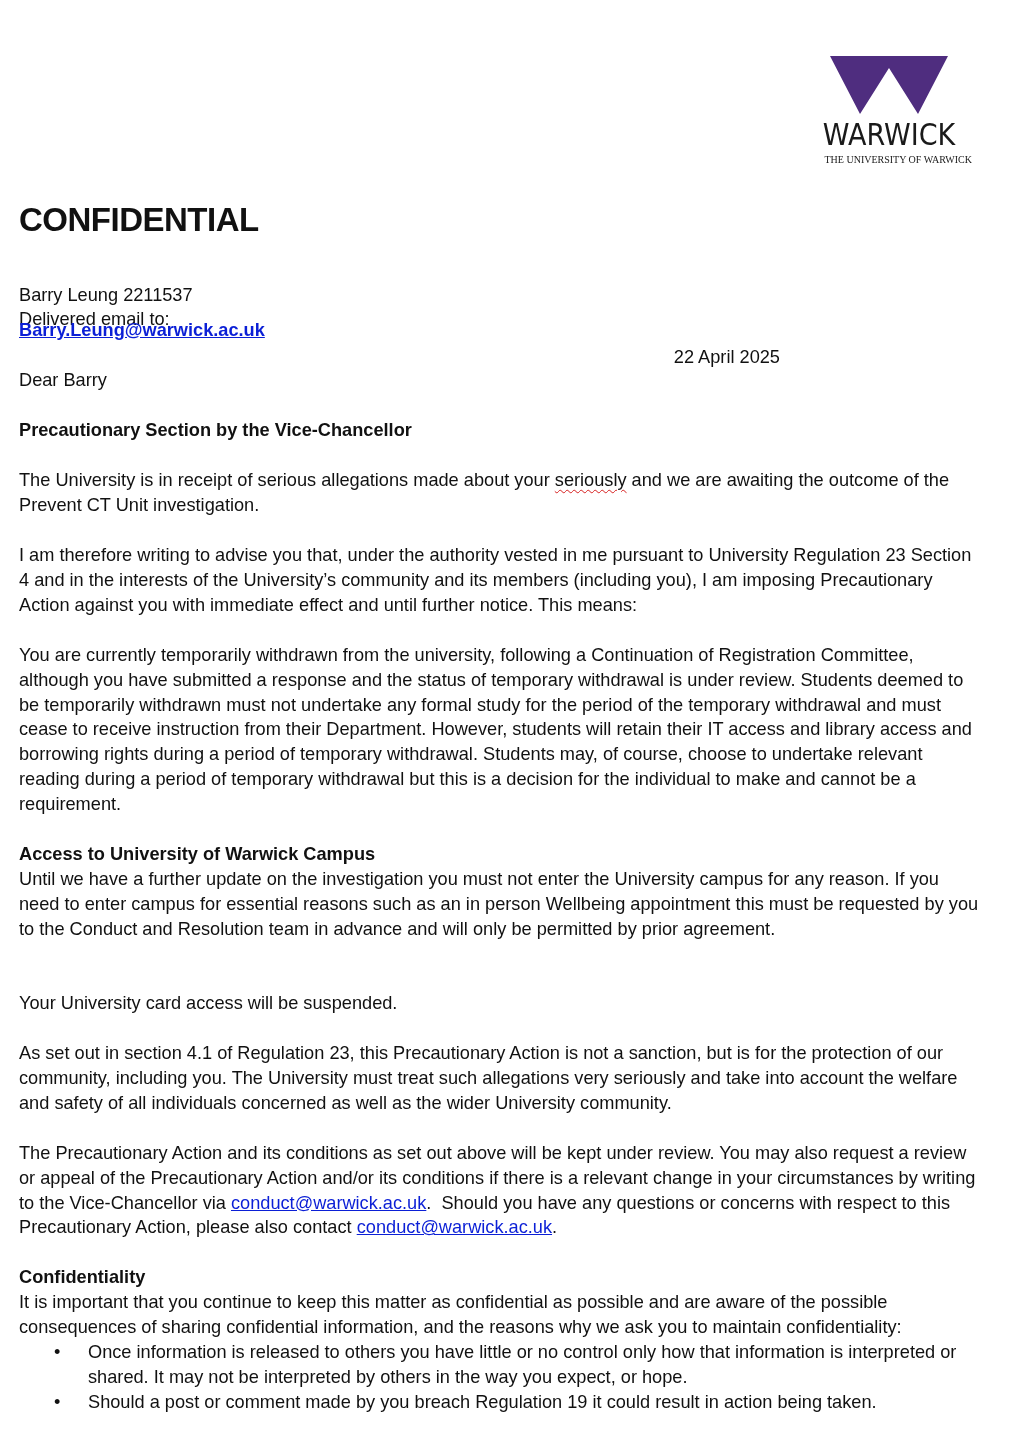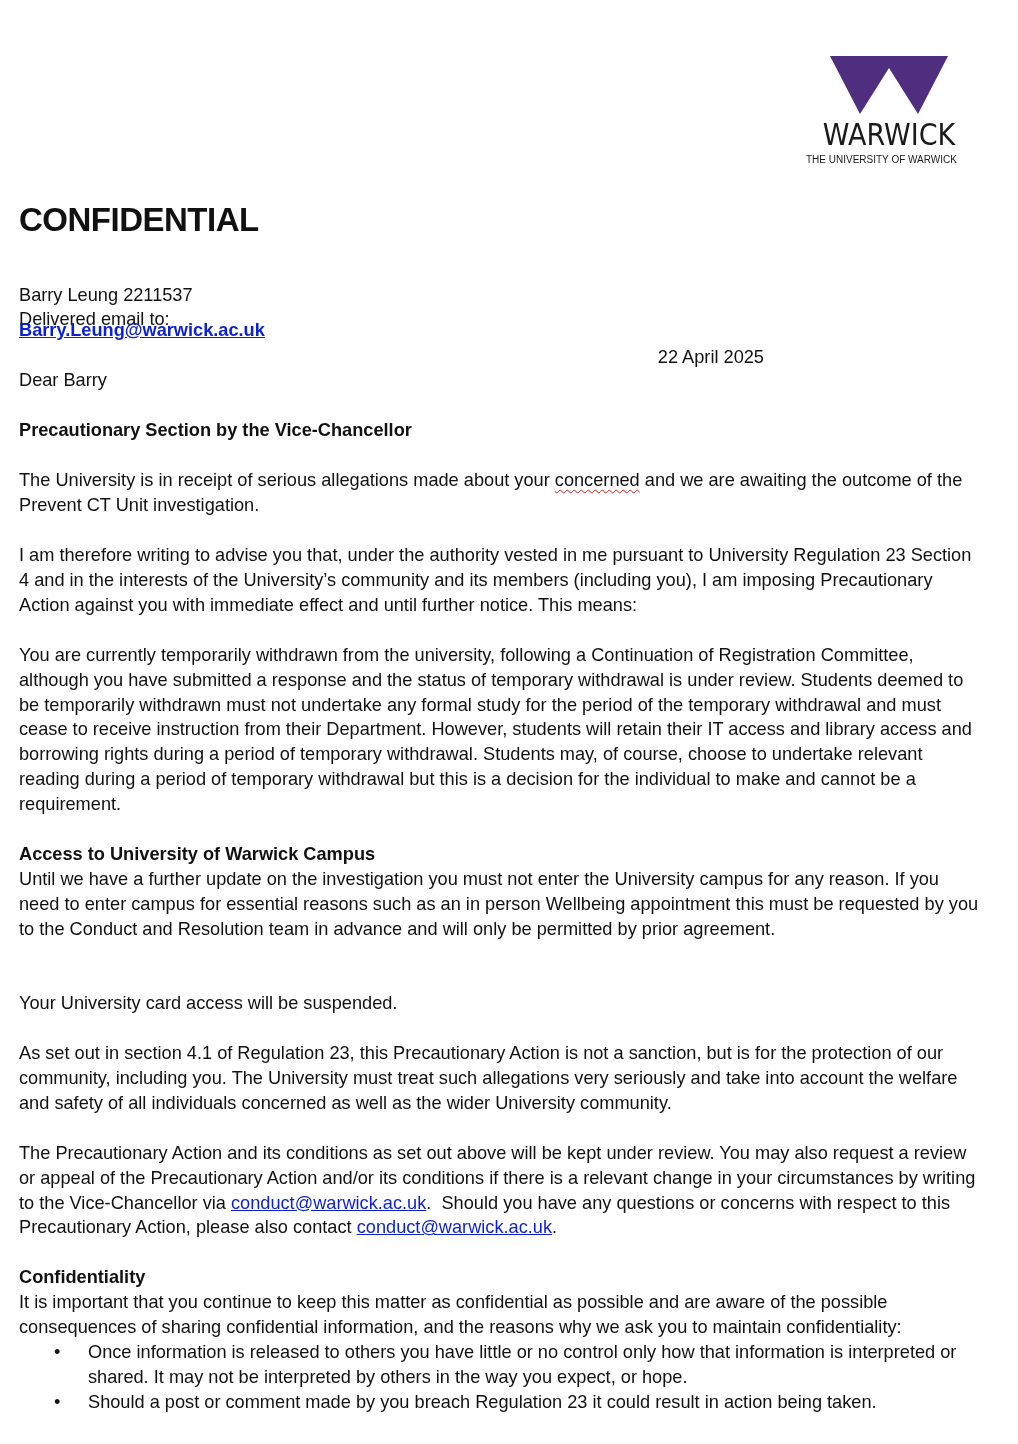--- a/index.html
+++ b/index.html
@@ -10,29 +10,29 @@
     }
     .page { position: absolute; left: 0; top: 0; width: 824px; height: 1444px; }
     .logo { position: absolute; left: 806px; top: 56px; width: 166px; height: 112px; }
     .logo-tri { position: absolute; left: 24px; top: 0; width: 118px; height: 58px; }
     .logo-word {
       position: absolute; left: 0; top: 64px; width: 166px; text-align: center;
       font-size: 30px; letter-spacing: 0px; font-weight: 400; color: #1a1a1a; line-height: 30px;
       font-family: "DejaVu Sans", sans-serif; transform: scaleX(0.9); transform-origin: center;
     }
     .logo-sub {
-      position: absolute; left: 0; top: 98px; width: 166px; text-align: left;
+      position: absolute; left: 0; top: 98px; width: 166px; text-align: right;
       font-size: 10px; color: #1a1a1a; line-height: 11px; letter-spacing: 0px;
-      font-family: Liberation Sans, sans-serif;
+      font-family: Liberation Serif, serif;
     }
     .text { position: absolute; left: 19px; width: 960px; font-size: 18.2px; line-height: 24.8px; }
     .title { position: absolute; left: 19px; top: 200px; font-size: 33px; font-weight: 700; line-height: 40px; letter-spacing: -0.5px; }
     .bold { font-weight: 700; }
     a.link { color: #0b1fd6; text-decoration: underline; margin-top: 44px; }
-    .date { position: absolute; right: 60px; top: 345px; font-size: 18.2px; line-height: 24.8px; }
+    .date { position: absolute; right: 44px; top: 345px; font-size: 18.2px; line-height: 24.8px; }
     .spell { text-decoration: underline wavy #d62020; text-decoration-thickness: 1px; text-underline-offset: 3px; }
     ul.bullets { margin: 0; padding: 0; list-style: none; }
     ul.bullets li { position: relative; padding-left: 69px; }
     ul.bullets li .dot { position: absolute; left: 35px; top: 0; }
   </style>
 </head>
 <body>
 
 <div class="page">
 
@@ -50,21 +50,21 @@
   <div class="text" style="top:307px;">Delivered email to:</div>
   <div class="text" style="top:318px;">
     <a class="link bold">Barry.Leung@warwick.ac.uk</a>
   </div>
   <div class="date">22 April 2025</div>
   <div class="text" style="top:368px;">Dear Barry</div>
 
   <div class="text bold" style="top:418px;">Precautionary Section by the Vice-Chancellor</div>
 
   <div class="text" style="top:468px;">
-    <span>The University is in receipt of serious allegations made about your </span><span class="spell">concerned</span><span> and we are awaiting the outcome of the Prevent CT Unit investigation.</span>
+    <span>The University is in receipt of serious allegations made about your </span><span class="spell">seriously</span><span> and we are awaiting the outcome of the Prevent CT Unit investigation.</span>
   </div>
 
   <div class="text" style="top:543px;">I am therefore writing to advise you that, under the authority vested in me pursuant to University Regulation 23 Section 4 and in the interests of the University’s community and its members (including you), I am imposing Precautionary Action against you with immediate effect and until further notice. This means:</div>
 
   <div class="text" style="top:643px;">You are currently temporarily withdrawn from the university, following a Continuation of Registration Committee, although you have submitted a response and the status of temporary withdrawal is under review. Students deemed to be temporarily withdrawn must not undertake any formal study for the period of the temporary withdrawal and must cease to receive instruction from their Department. However, students will retain their IT access and library access and borrowing rights during a period of temporary withdrawal. Students may, of course, choose to undertake relevant reading during a period of temporary withdrawal but this is a decision for the individual to make and cannot be a requirement.</div>
 
   <div class="text bold" style="top:842px;">Access to University of Warwick Campus</div>
   <div class="text" style="top:867px;">Until we have a further update on the investigation you must not enter the University campus for any reason. If you need to enter campus for essential reasons such as an in person Wellbeing appointment this must be requested by you to the Conduct and Resolution team in advance and will only be permitted by prior agreement.</div>
 
   <div class="text" style="top:991px;">Your University card access will be suspended.</div>
@@ -79,17 +79,17 @@
   <div class="text" style="top:1290px;">It is important that you continue to keep this matter as confidential as possible and are aware of the possible consequences of sharing confidential information, and the reasons why we ask you to maintain confidentiality:</div>
 
   <div class="text" style="top:1340px;">
     <ul class="bullets">
       <li>
         <span class="dot">•</span>
         <span>Once information is released to others you have little or no control only how that information is interpreted or shared. It may not be interpreted by others in the way you expect, or hope.</span>
       </li>
       <li>
         <span class="dot">•</span>
-        <span>Should a post or comment made by you breach Regulation 23 it could result in action being taken.</span>
+        <span>Should a post or comment made by you breach Regulation 19 it could result in action being taken.</span>
       </li>
     </ul>
   </div>
 </div>
 
 </body></html>

